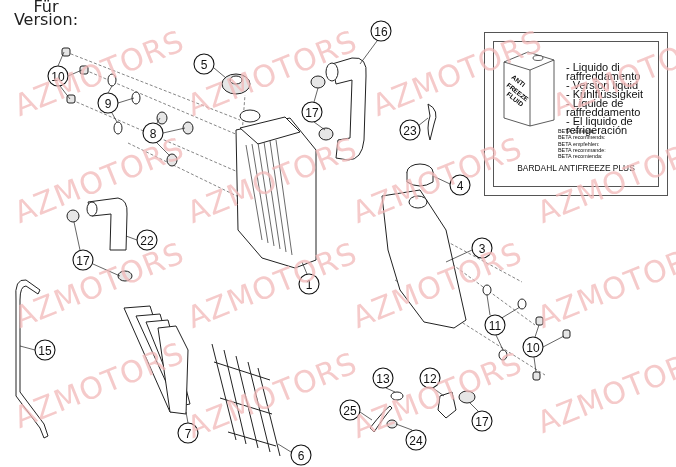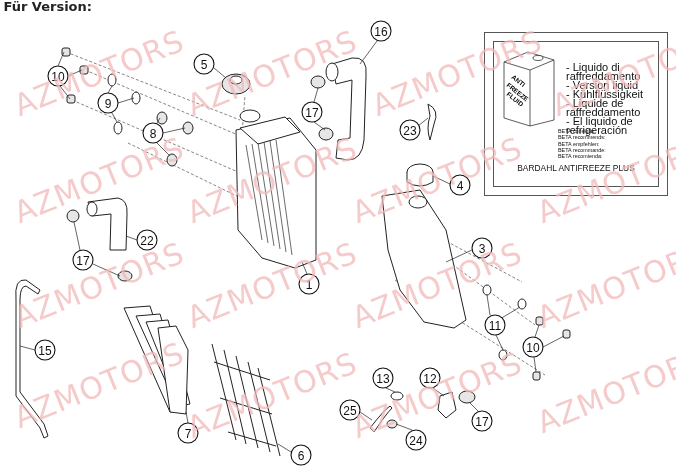--- a/index.html
+++ b/index.html
@@ -1,20 +1,20 @@
 <!DOCTYPE html>
 <html><head>
 <meta charset="utf-8">
 <style>
   html, body { margin:0; padding:0; background:#ffffff; }
   body { width:676px; height:467px; position:relative; overflow:hidden;
          font-family:"Liberation Sans", sans-serif; color:#111; }
-  .version { position:absolute; left:0; top:0; width:92px; text-align:right;
-             font-family:"DejaVu Sans", sans-serif; font-weight:bold;
-             font-size:13px; line-height:13px; color:#222; }
+  .version { position:absolute; left:0; top:0; width:92px; text-align:center;
+             font-family:"DejaVu Sans", sans-serif; font-weight:normal;
+             font-size:16px; line-height:13px; color:#222; }
   svg.diagram { position:absolute; left:0; top:0; }
   .callout-circle { fill:#fff; stroke:#111; stroke-width:1.1; }
   .callout-text { font-family:"Liberation Sans", sans-serif; font-size:12px;
                   text-anchor:middle; dominant-baseline:central; fill:#111; }
   .part { fill:#fff; stroke:#222; stroke-width:1; }
   .part-gray { fill:#e6e6e6; stroke:#222; stroke-width:1; }
   .leader { stroke:#222; stroke-width:0.7; fill:none; }
   .dash { stroke:#333; stroke-width:0.6; fill:none; stroke-dasharray:3 2; }
   .legend-box { position:absolute; left:484px; top:32px; width:182px; height:162px;
                 border:1px solid #555; background:#fff; }

